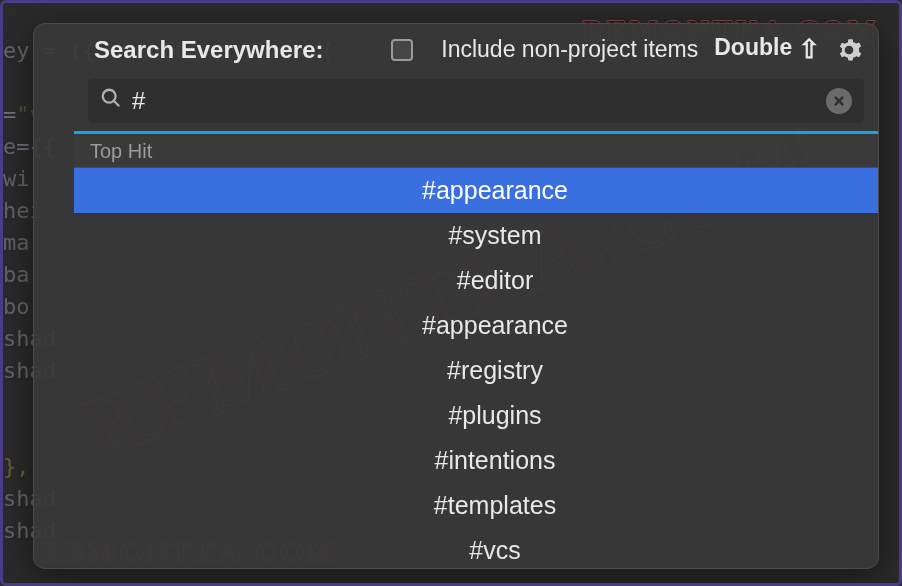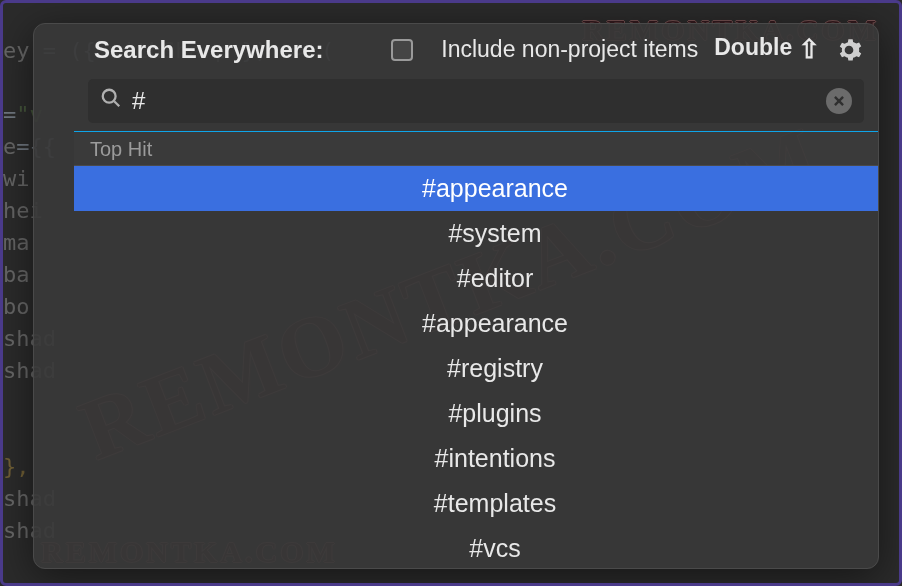--- a/index.html
+++ b/index.html
@@ -150,21 +150,21 @@
     justify-content: center;
     color: #2f2f2f;
     font-size: 20px;
     font-weight: bold;
   }
 
   .section-label {
     padding: 6px 16px 4px 16px;
     font-size: 20px;
     color: #9b9b9b;
-    border-top: 1px solid #0ea5e9;
+    border-top: 3px solid #0ea5e9;
     border-bottom: 1px solid #4a4a4a;
     background: rgba(70,70,70,0.2);
   }
 
   .results {
     flex: 1;
     overflow: hidden;
     text-align: center;
   }
   .result-item {

